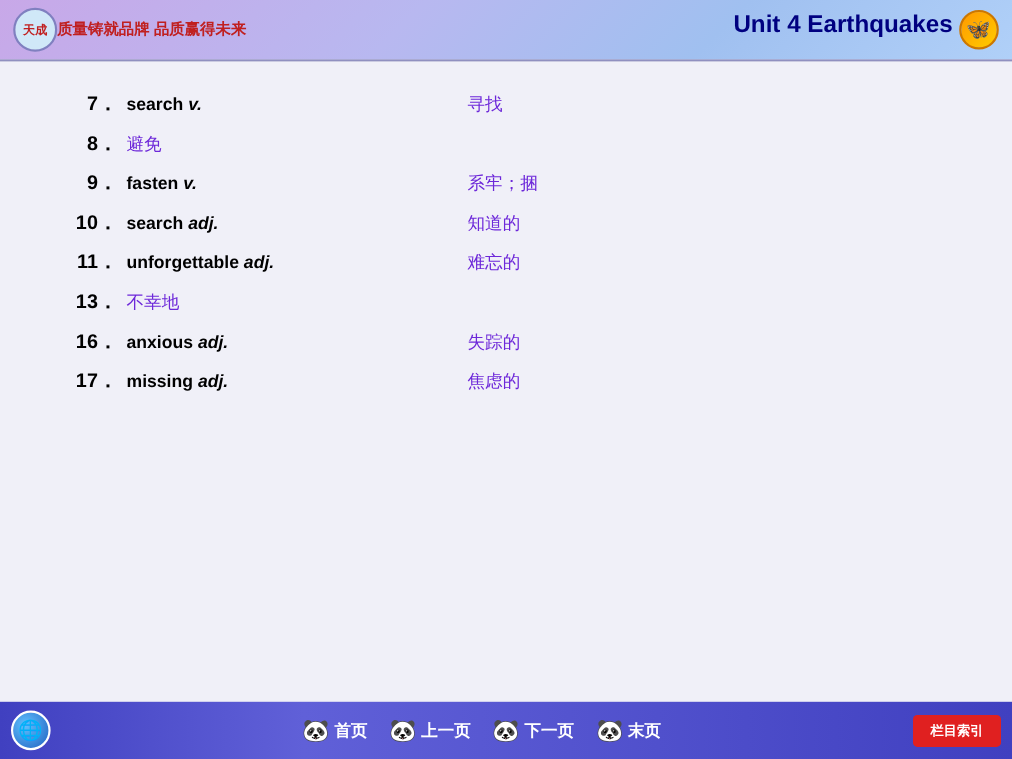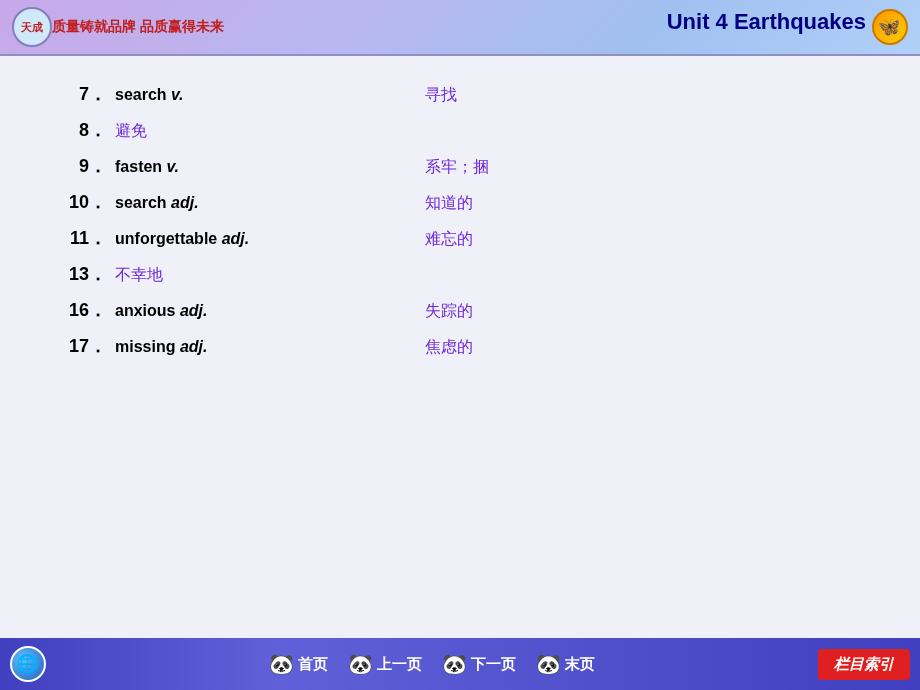--- a/index.html
+++ b/index.html
@@ -161,25 +161,24 @@
     }
 
     .nav-icon {
       font-size: 20px;
     }
 
     .footer-right {
       background: #e02020;
       color: white;
       padding: 6px 16px;
-      font-size: 15px;
+      font-size: 12px;
       font-weight: bold;
       border-radius: 4px;
       cursor: pointer;
-      font-style: italic;
     }
 
     
     .butterfly-btn {
       background: linear-gradient(135deg, #ff9900, #ffcc00);
       border: 2px solid #cc7700;
       border-radius: 50%;
       width: 36px;
       height: 36px;
       display: flex;

